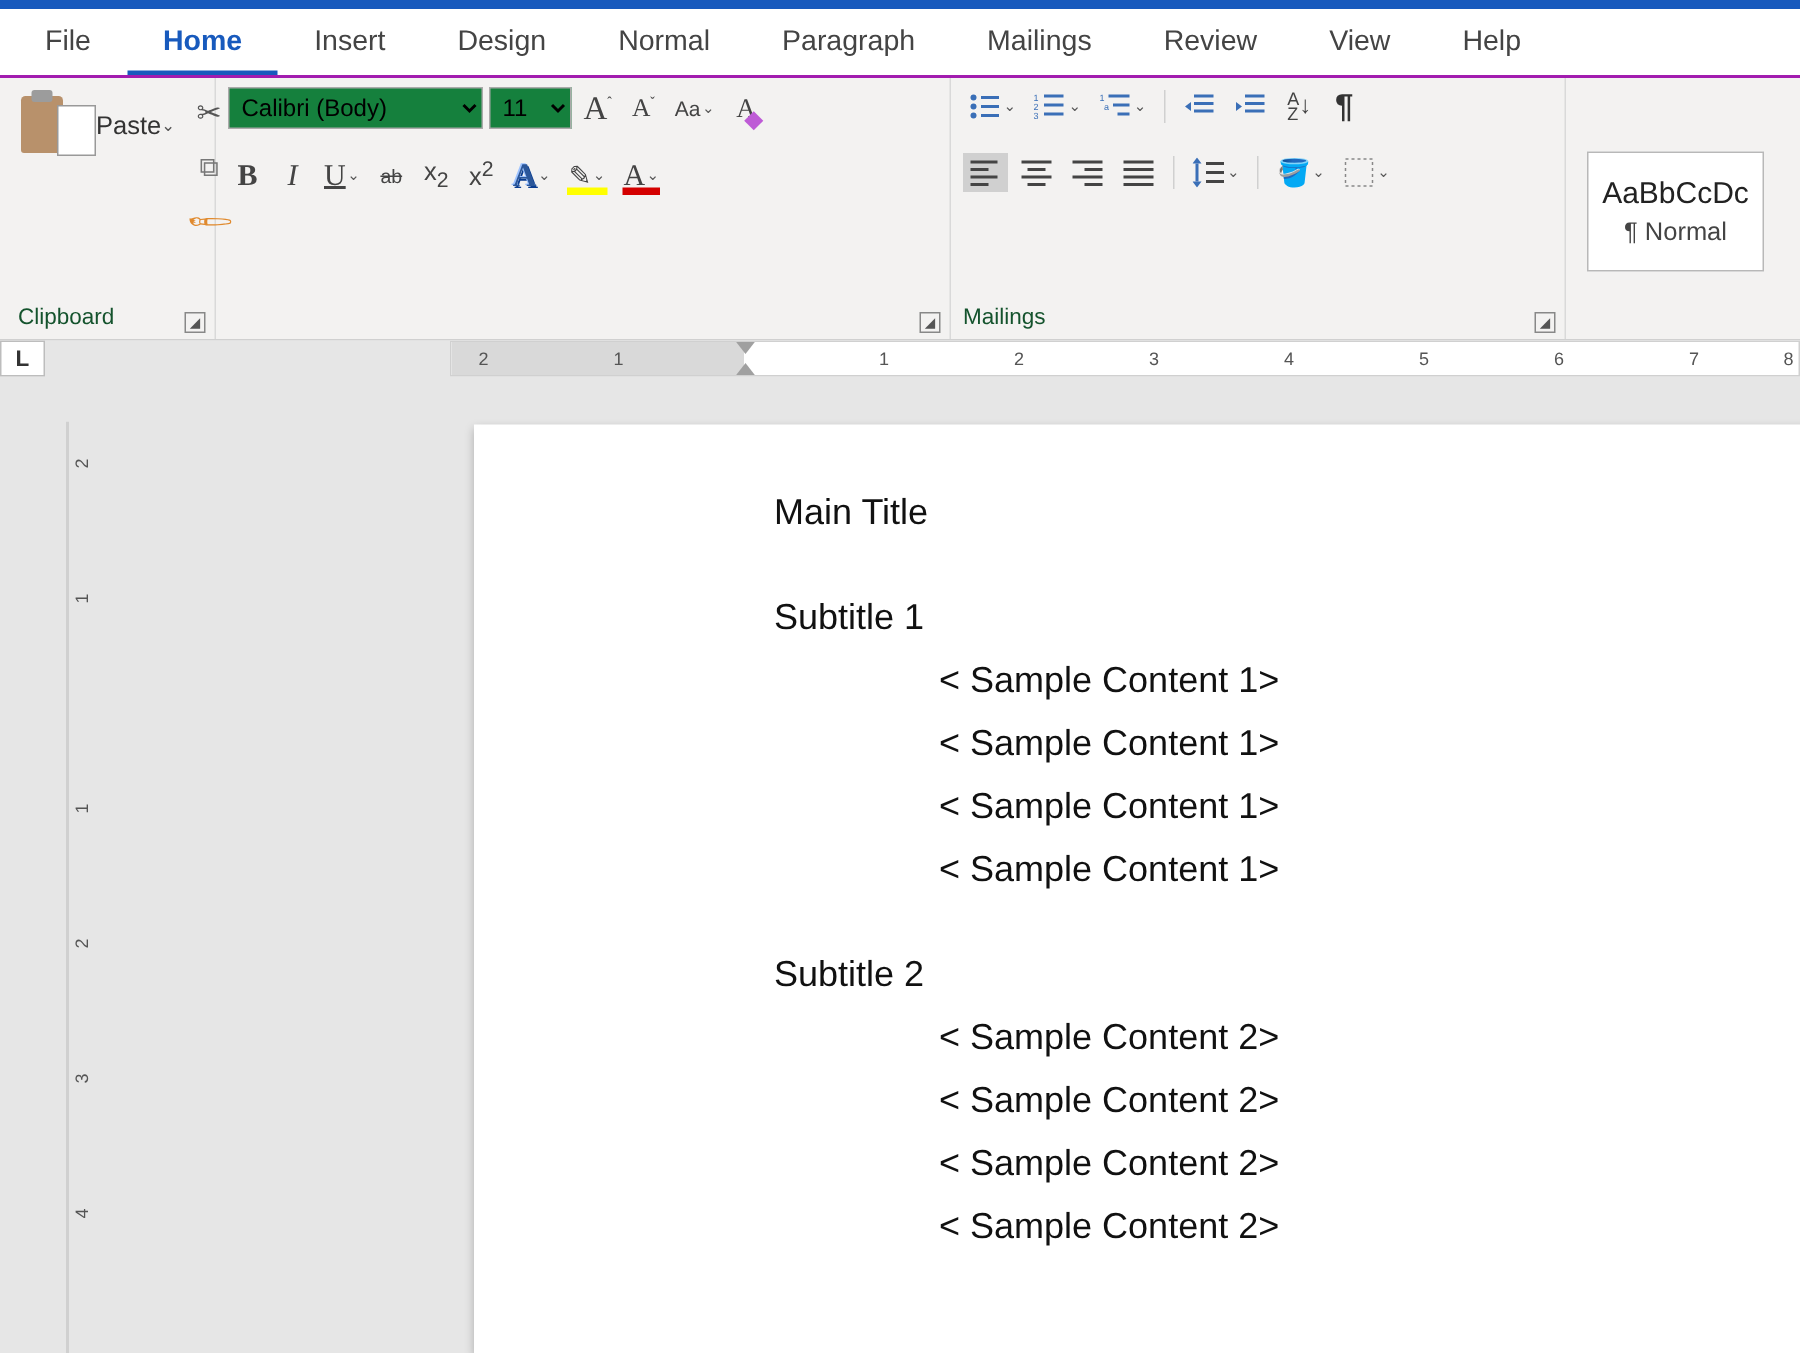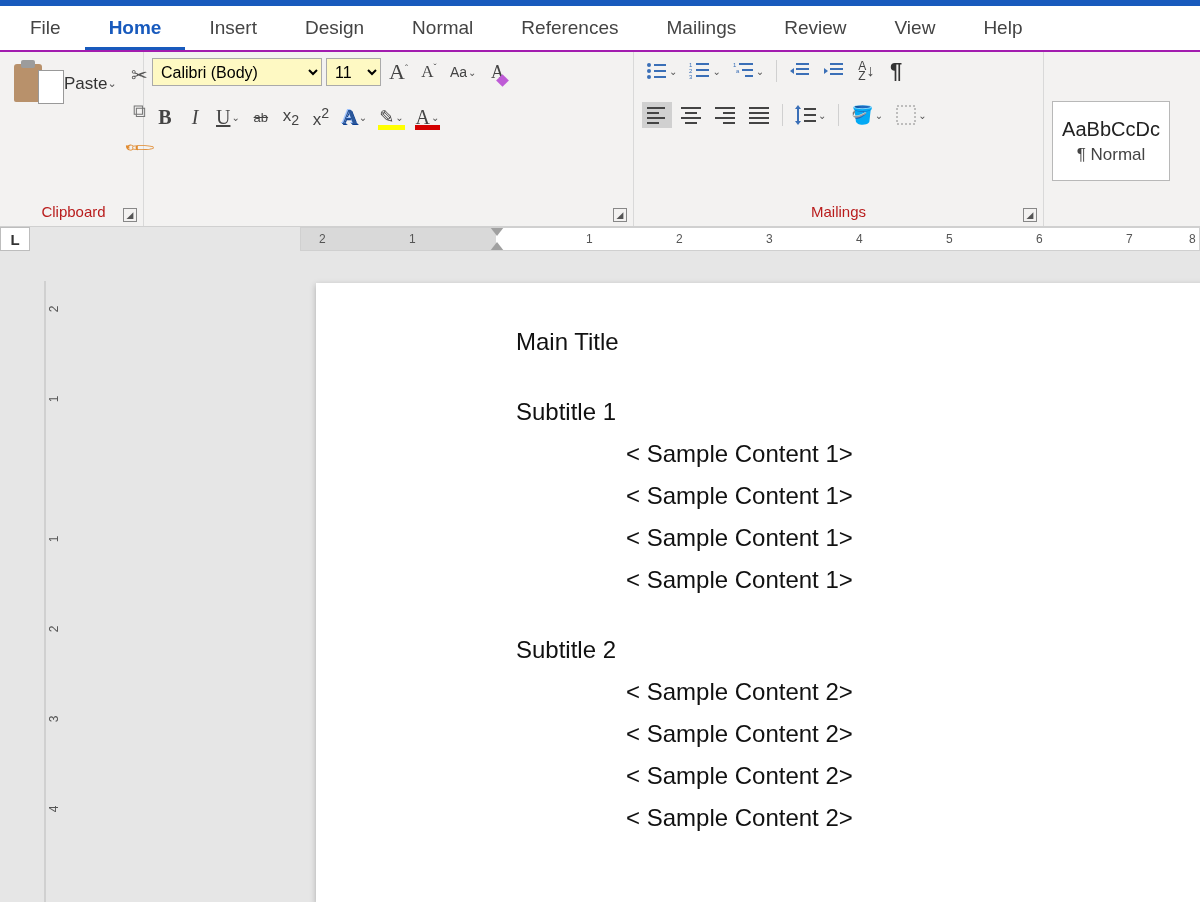--- a/index.html
+++ b/index.html
@@ -54,23 +54,22 @@
     border-right: 1px solid #d9d9d9;
     position: relative;
   }
   .group-body {
     display:flex;
     flex-direction:column;
     gap:4px;
     flex:1;
   }
   .group-label {
-    text-align: center;
     font-size: 15px;
-    color: #b91c1c;
+    color: #14532d;
     padding: 3px 0 4px 0;
     position: relative;
   }
   .launcher {
     position:absolute;
     right:6px; bottom:4px;
     width:14px;height:14px;
     border:1px solid #888;
     display:flex;align-items:center;justify-content:center;
     font-size:9px;color:#555;
@@ -106,21 +105,21 @@
   }
   .paste-label { font-size:17px; margin-top:2px; color:#333;}
   .paste-chev { font-size:11px; color:#555;}
   .cut-icon { font-size:20px; color:#555;}
   .copy-icon { font-size:18px; color:#777;}
   .brush-icon { font-size:20px; color:#e08a2e; transform:rotate(45deg);}
 
   
   .font-select {
     border:1px solid #aaa;
-    background:#fef9c3;
+    background:#15803d;
     height:28px;
     font-size:16px;
     padding:2px 4px;
     font-family:inherit;
   }
   .font-name { width:170px;}
   .font-size { width:55px;}
   .big-A { font-size:22px; font-family:"Times New Roman",serif;}
   .small-A { font-size:17px; font-family:"Times New Roman",serif;}
   .sup { font-size:9px; vertical-align:super;}
@@ -207,21 +206,21 @@
 <body>
 
 <div class="titlebar"></div>
 
 <div class="tabs">
   <div class="tab">File</div>
   <div class="tab active">Home</div>
   <div class="tab">Insert</div>
   <div class="tab">Design</div>
   <div class="tab">Normal</div>
-  <div class="tab">References</div>
+  <div class="tab">Paragraph</div>
   <div class="tab">Mailings</div>
   <div class="tab">Review</div>
   <div class="tab">View</div>
   <div class="tab">Help</div>
 </div>
 
 <div class="ribbon">
 
   <div class="group" style="width:140px">
     <div class="group-body" style="flex-direction:row;align-items:flex-start;">
@@ -428,21 +427,21 @@
             </svg>
           <span class="chev">⌄</span>
         </span>
       </div>
     </div>
     <div class="group-label">Mailings</div>
     <div class="launcher">◢</div>
   </div>
 
   <div class="group" style="width:140px;border-right:none;">
-    <div class="group-body" style="align-items:flex-start;justify-content:center;">
+    <div class="group-body" style="align-items:flex-end;justify-content:center;">
       <div class="style-box">
         <div class="style-sample">AaBbCcDc</div>
         <div class="style-name">¶ Normal</div>
       </div>
     </div>
   </div>
 </div>
 
 <div class="ruler-row">
   <div class="tab-stop-box">L</div>

